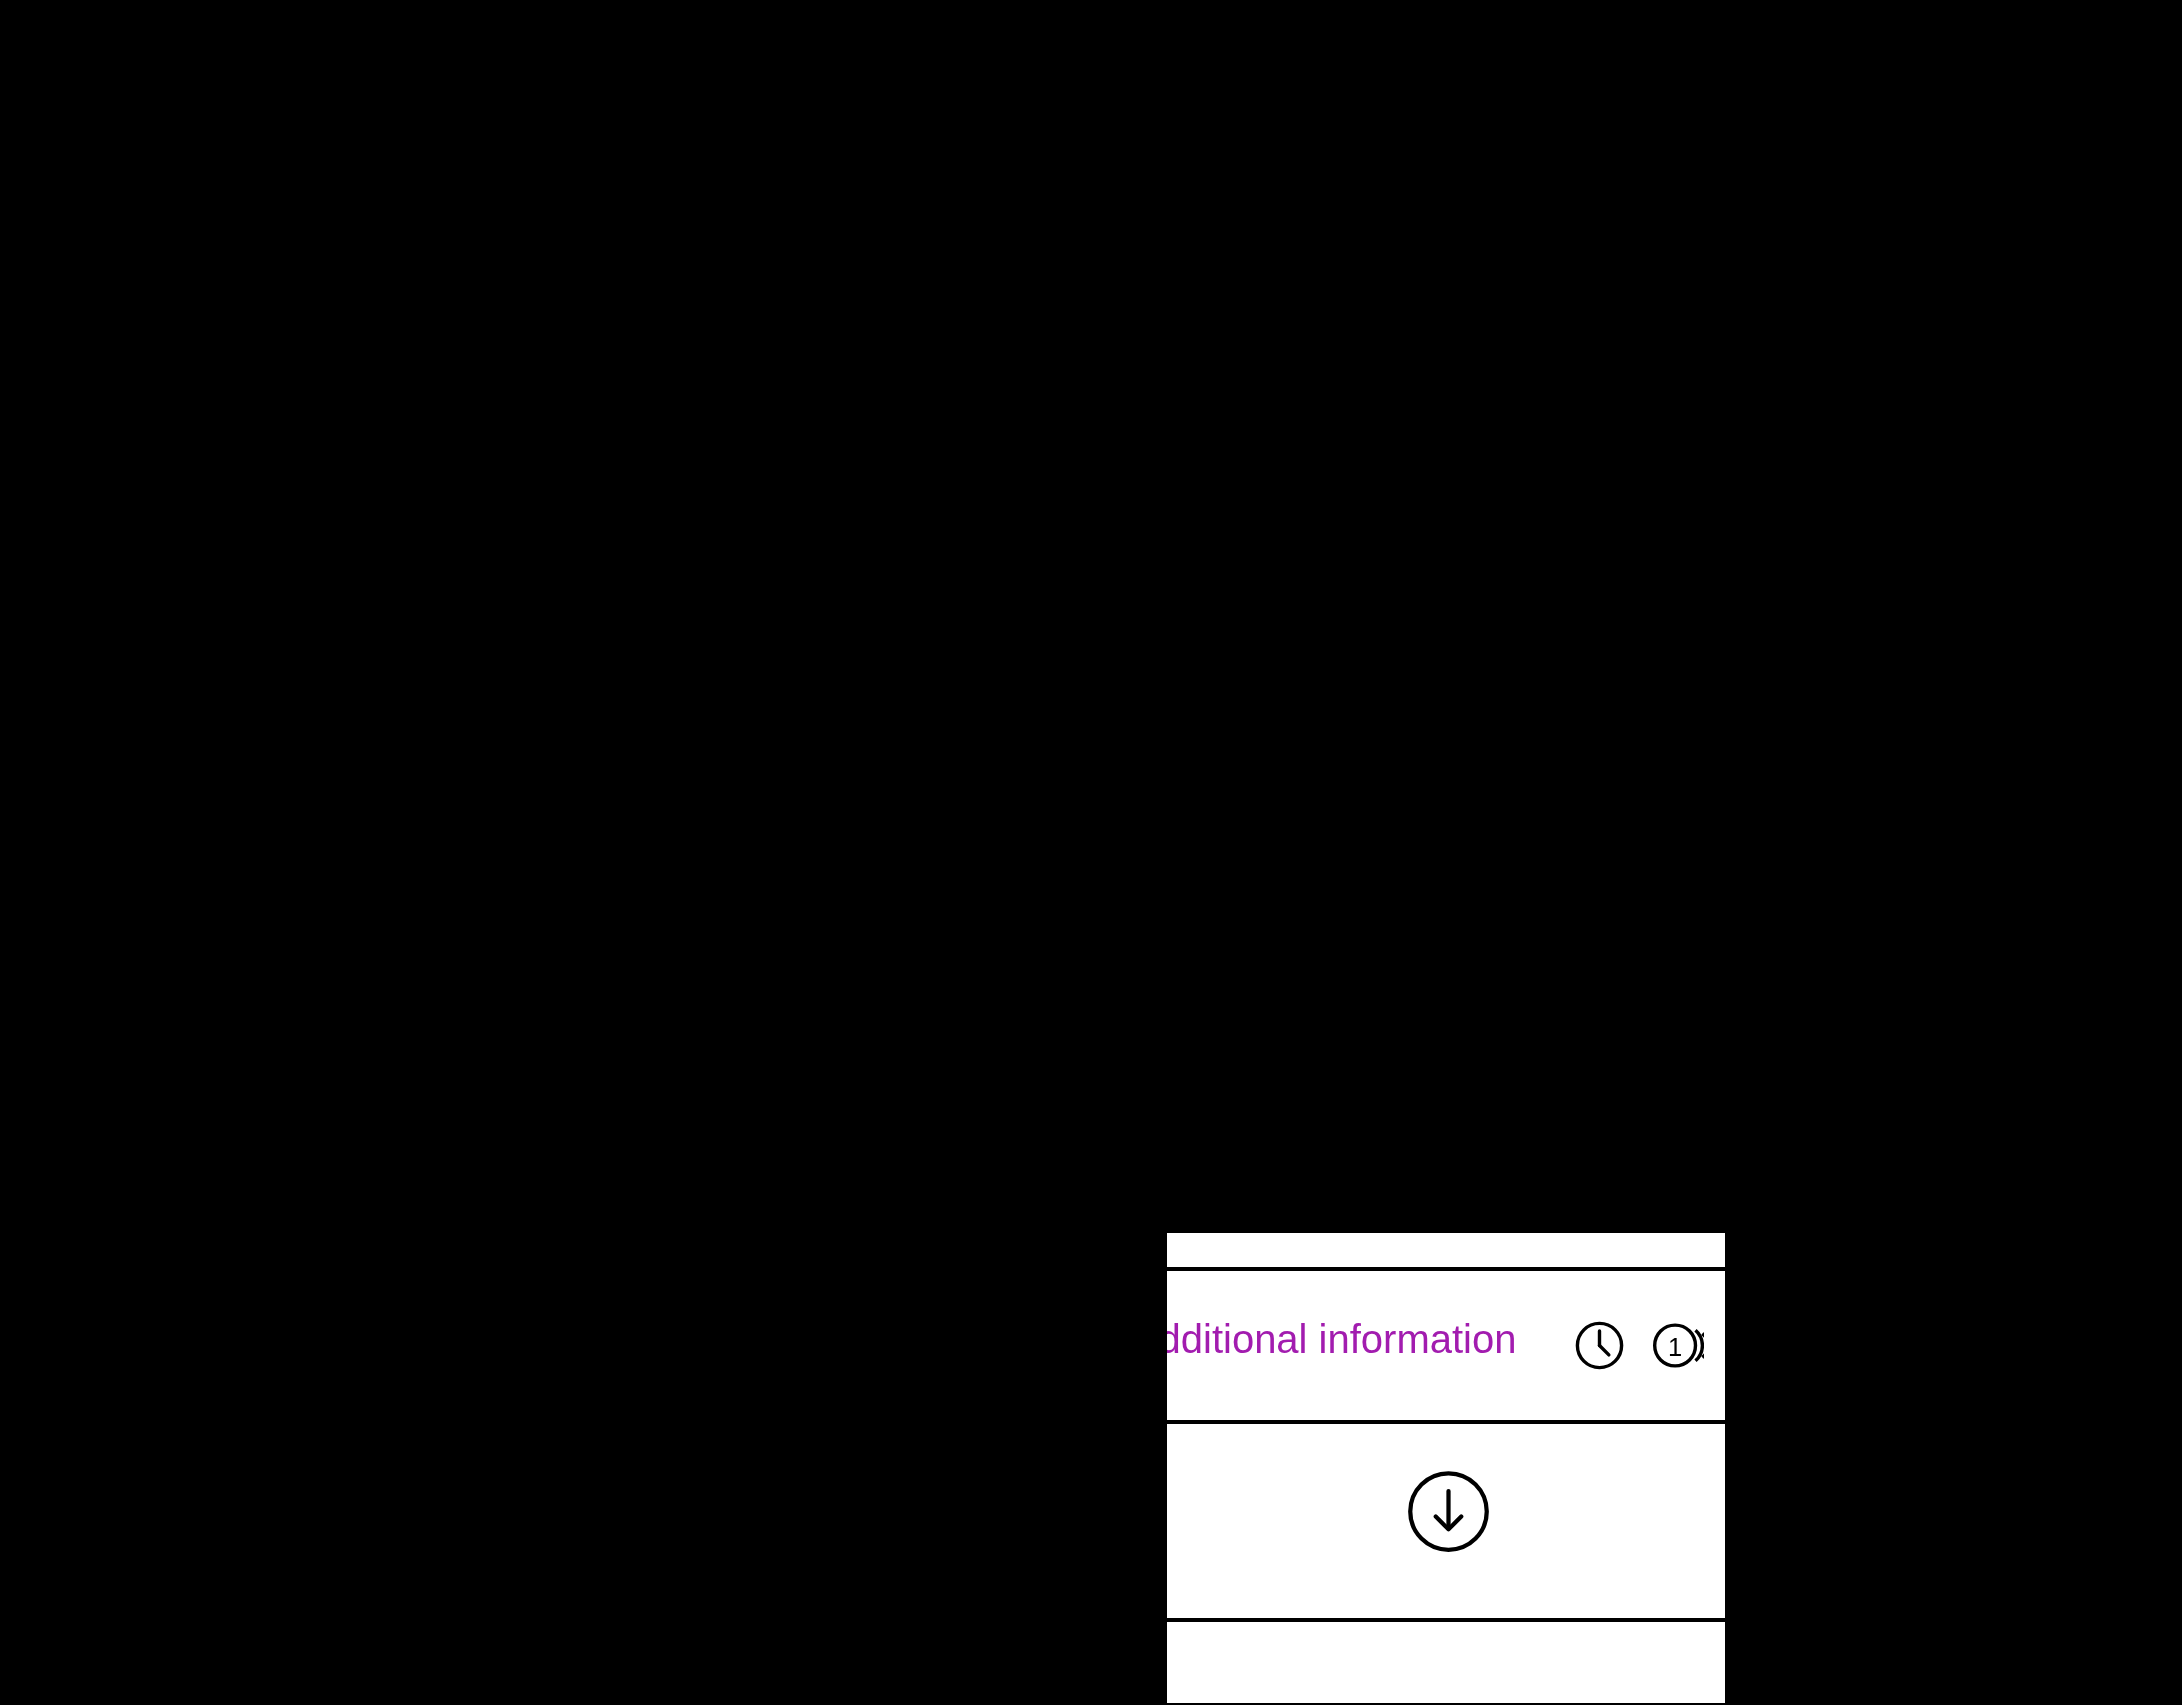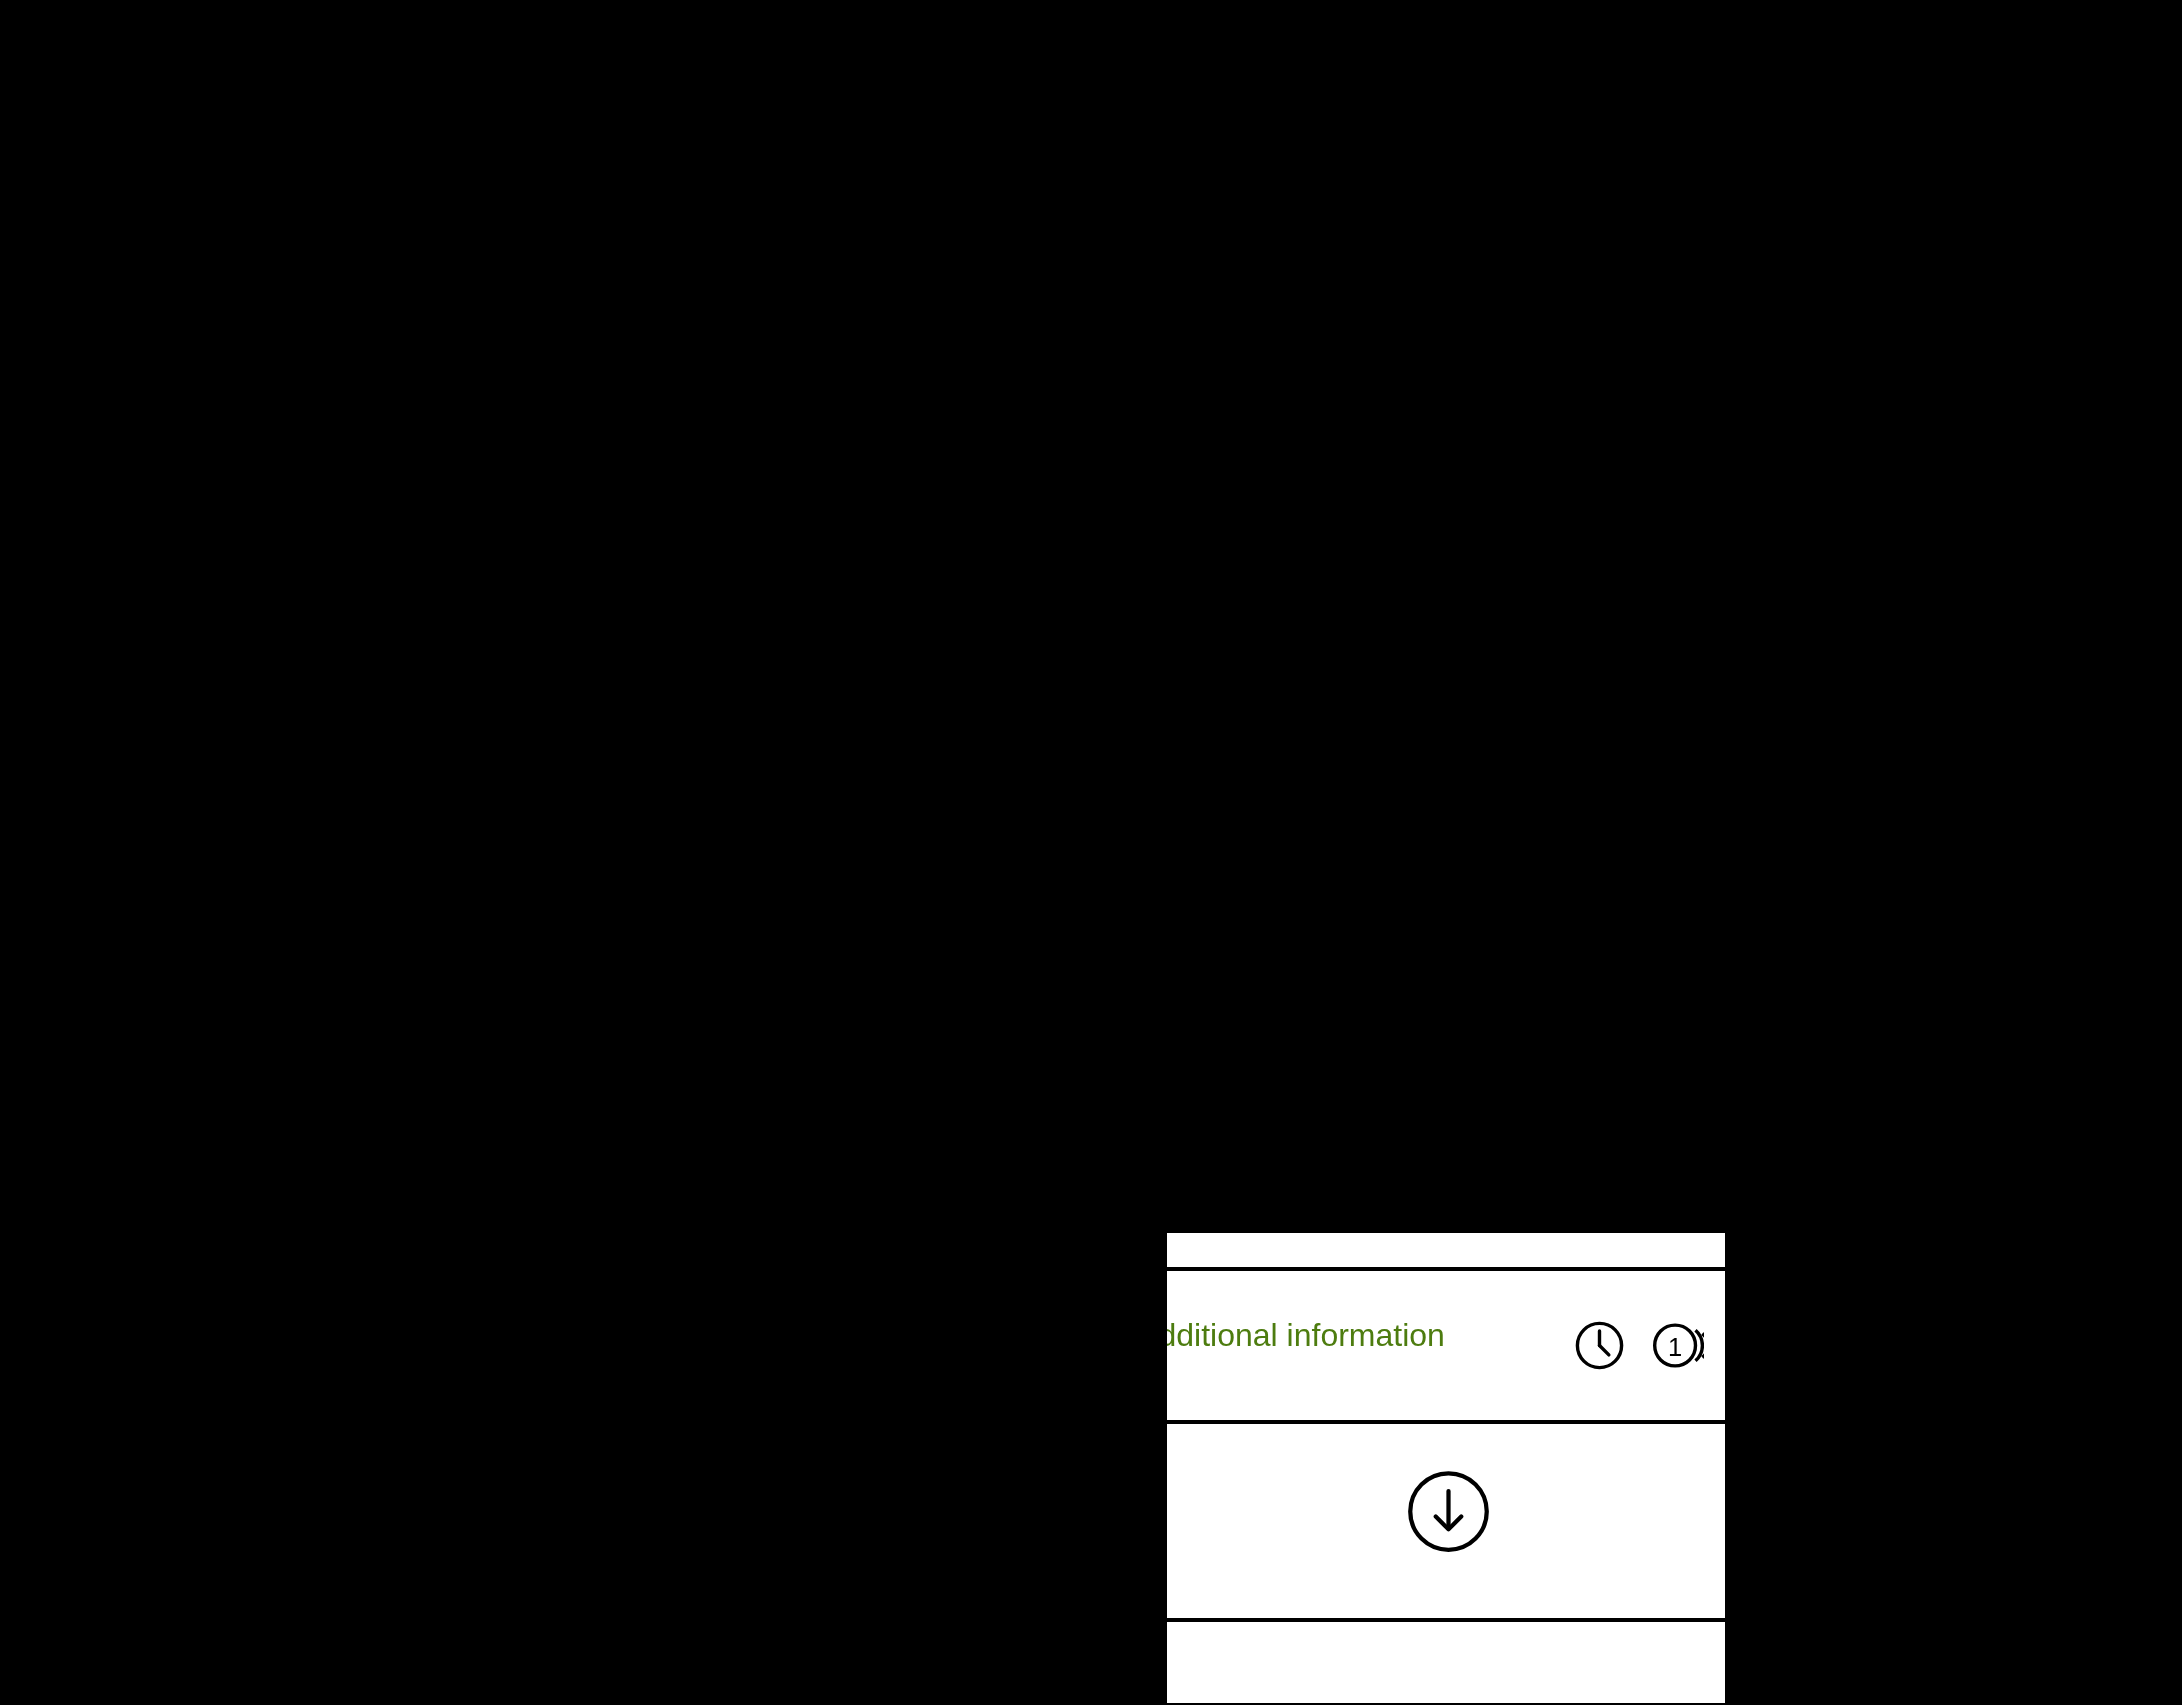--- a/index.html
+++ b/index.html
@@ -53,22 +53,22 @@
     left: 0;
     top: 38px;
     width: 100%;
     height: 149px;
     background: #ffffff;
   }
   .header-label {
     position: absolute;
     left: -8.5px;
     top: 48px;
-    font-size: 32px;
-    color: #4d7c0f;
+    font-size: 40px;
+    color: #a21caf;
     line-height: 1;
     white-space: nowrap;
   }
   .icon-clock {
     position: absolute;
     left: 407px;
     top: 49px;
     width: 51px;
     height: 51px;
   }

